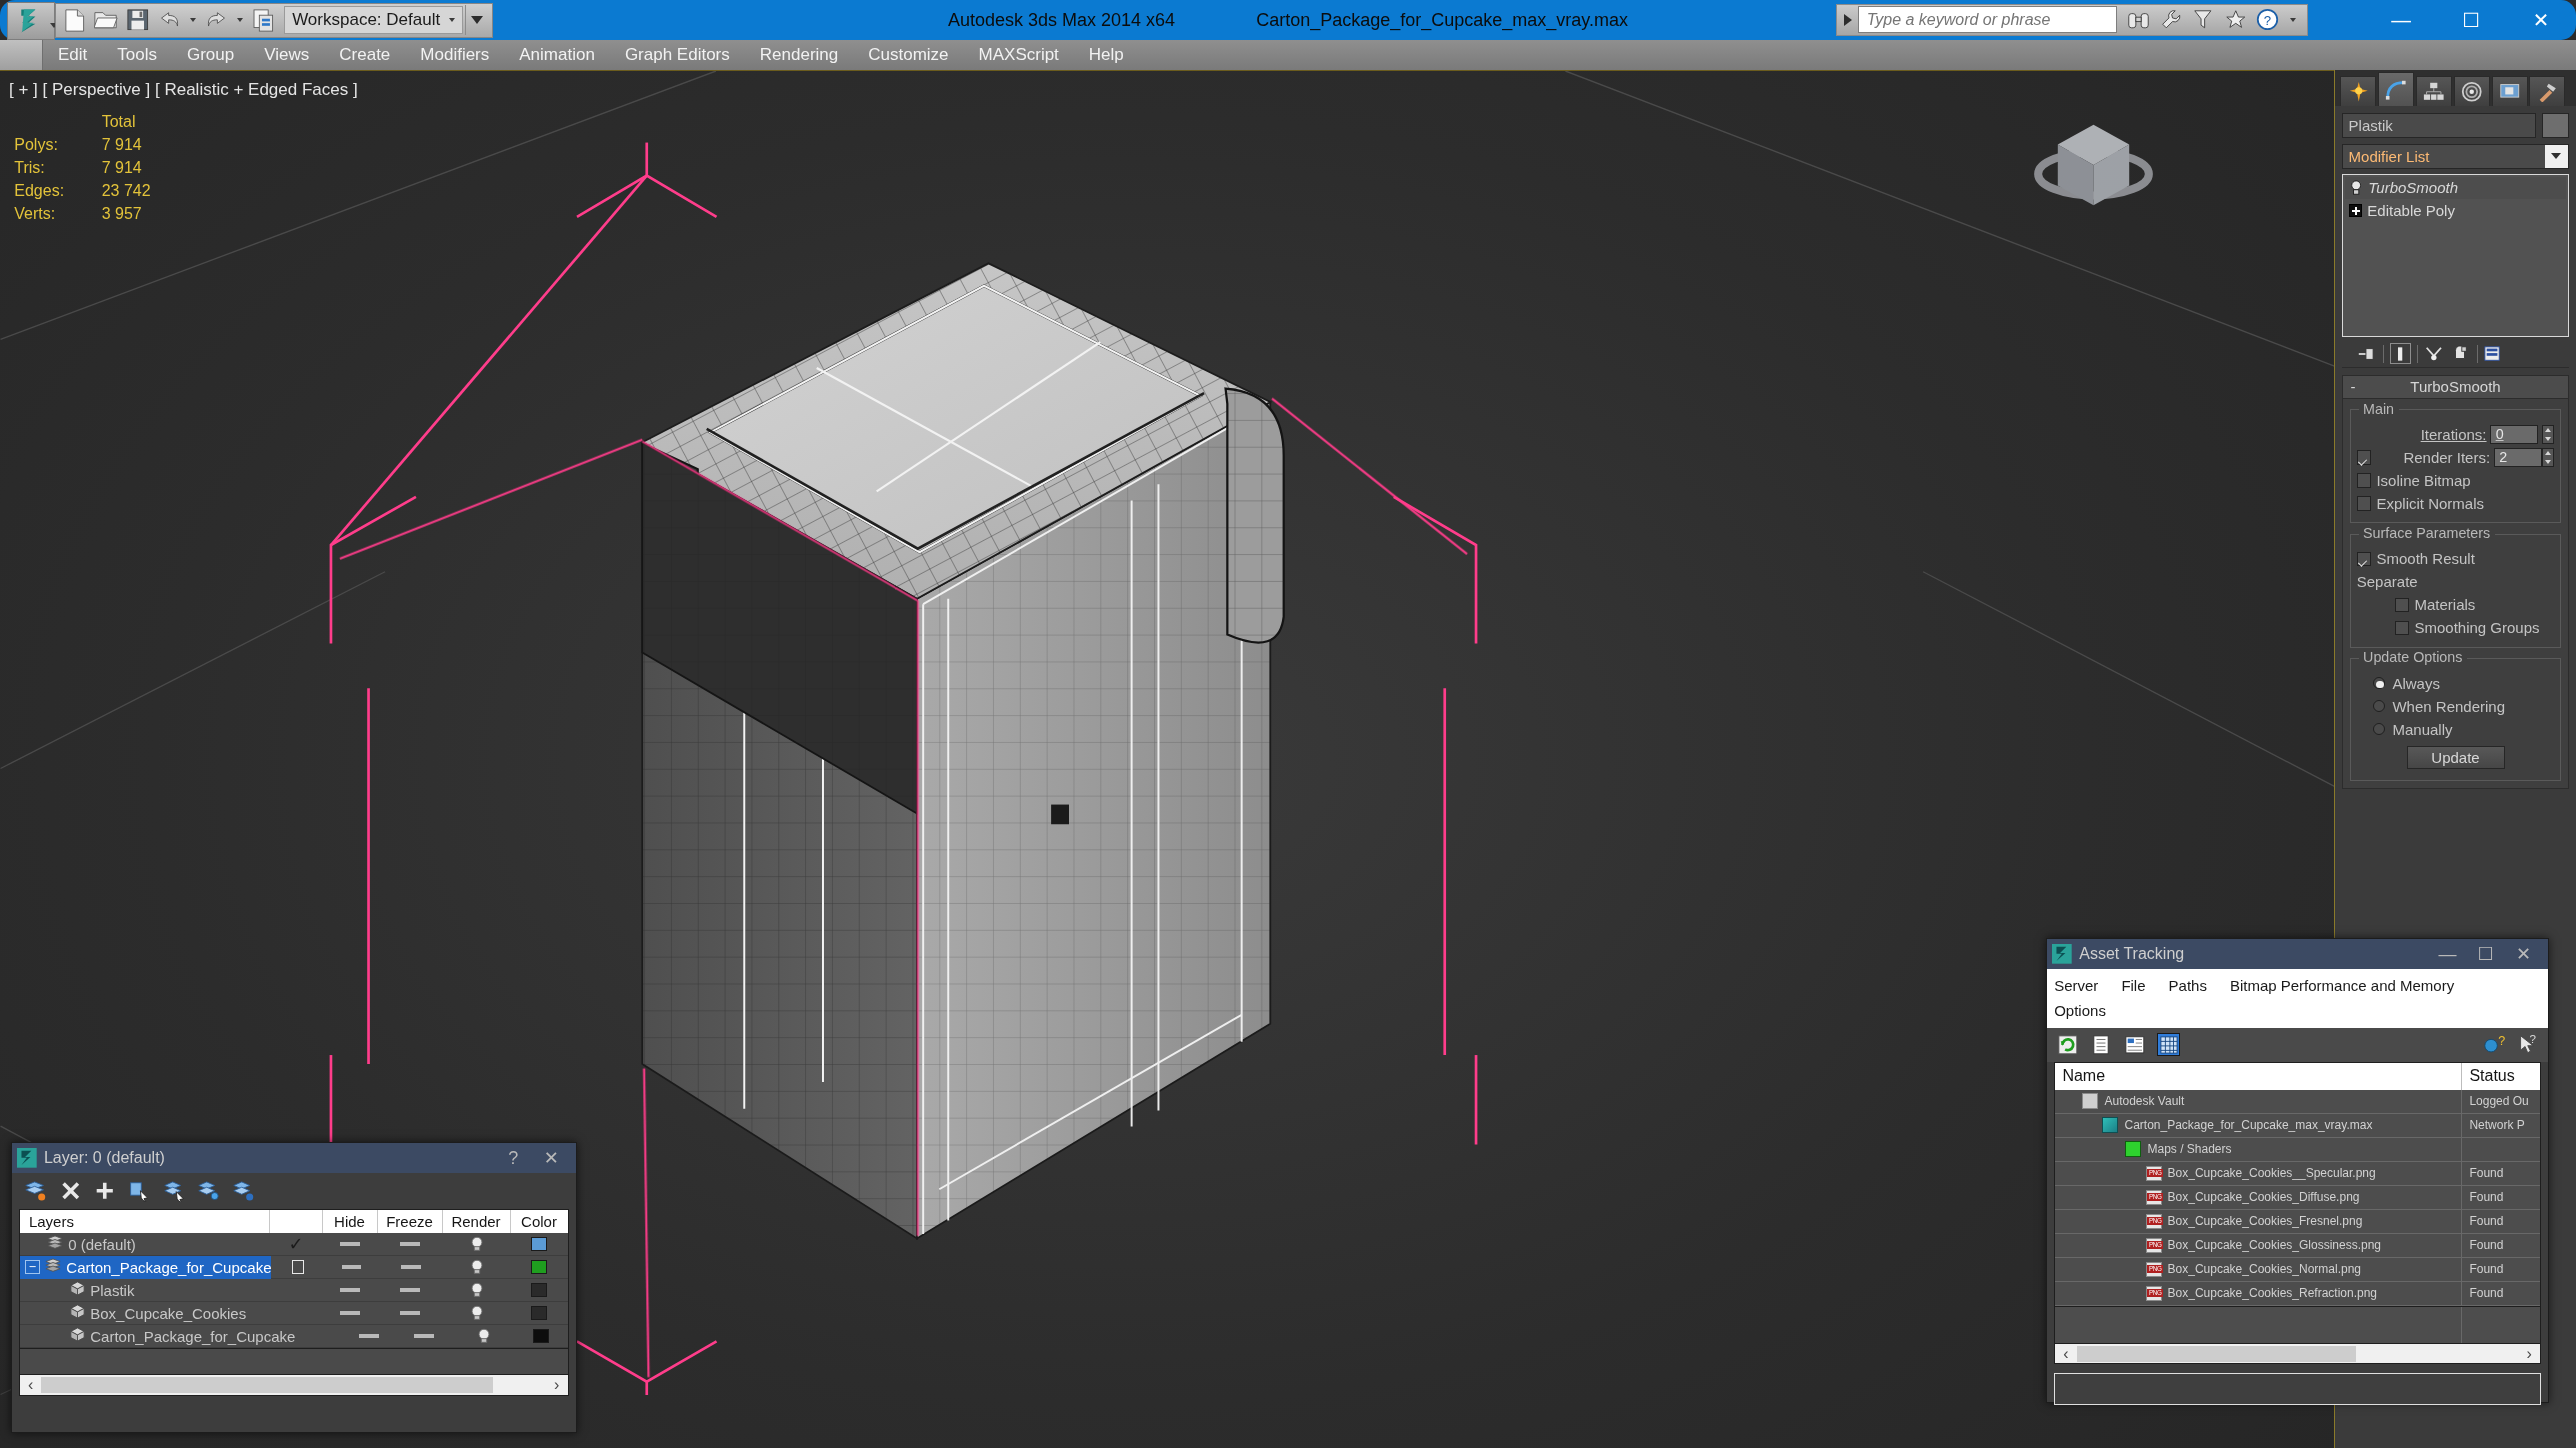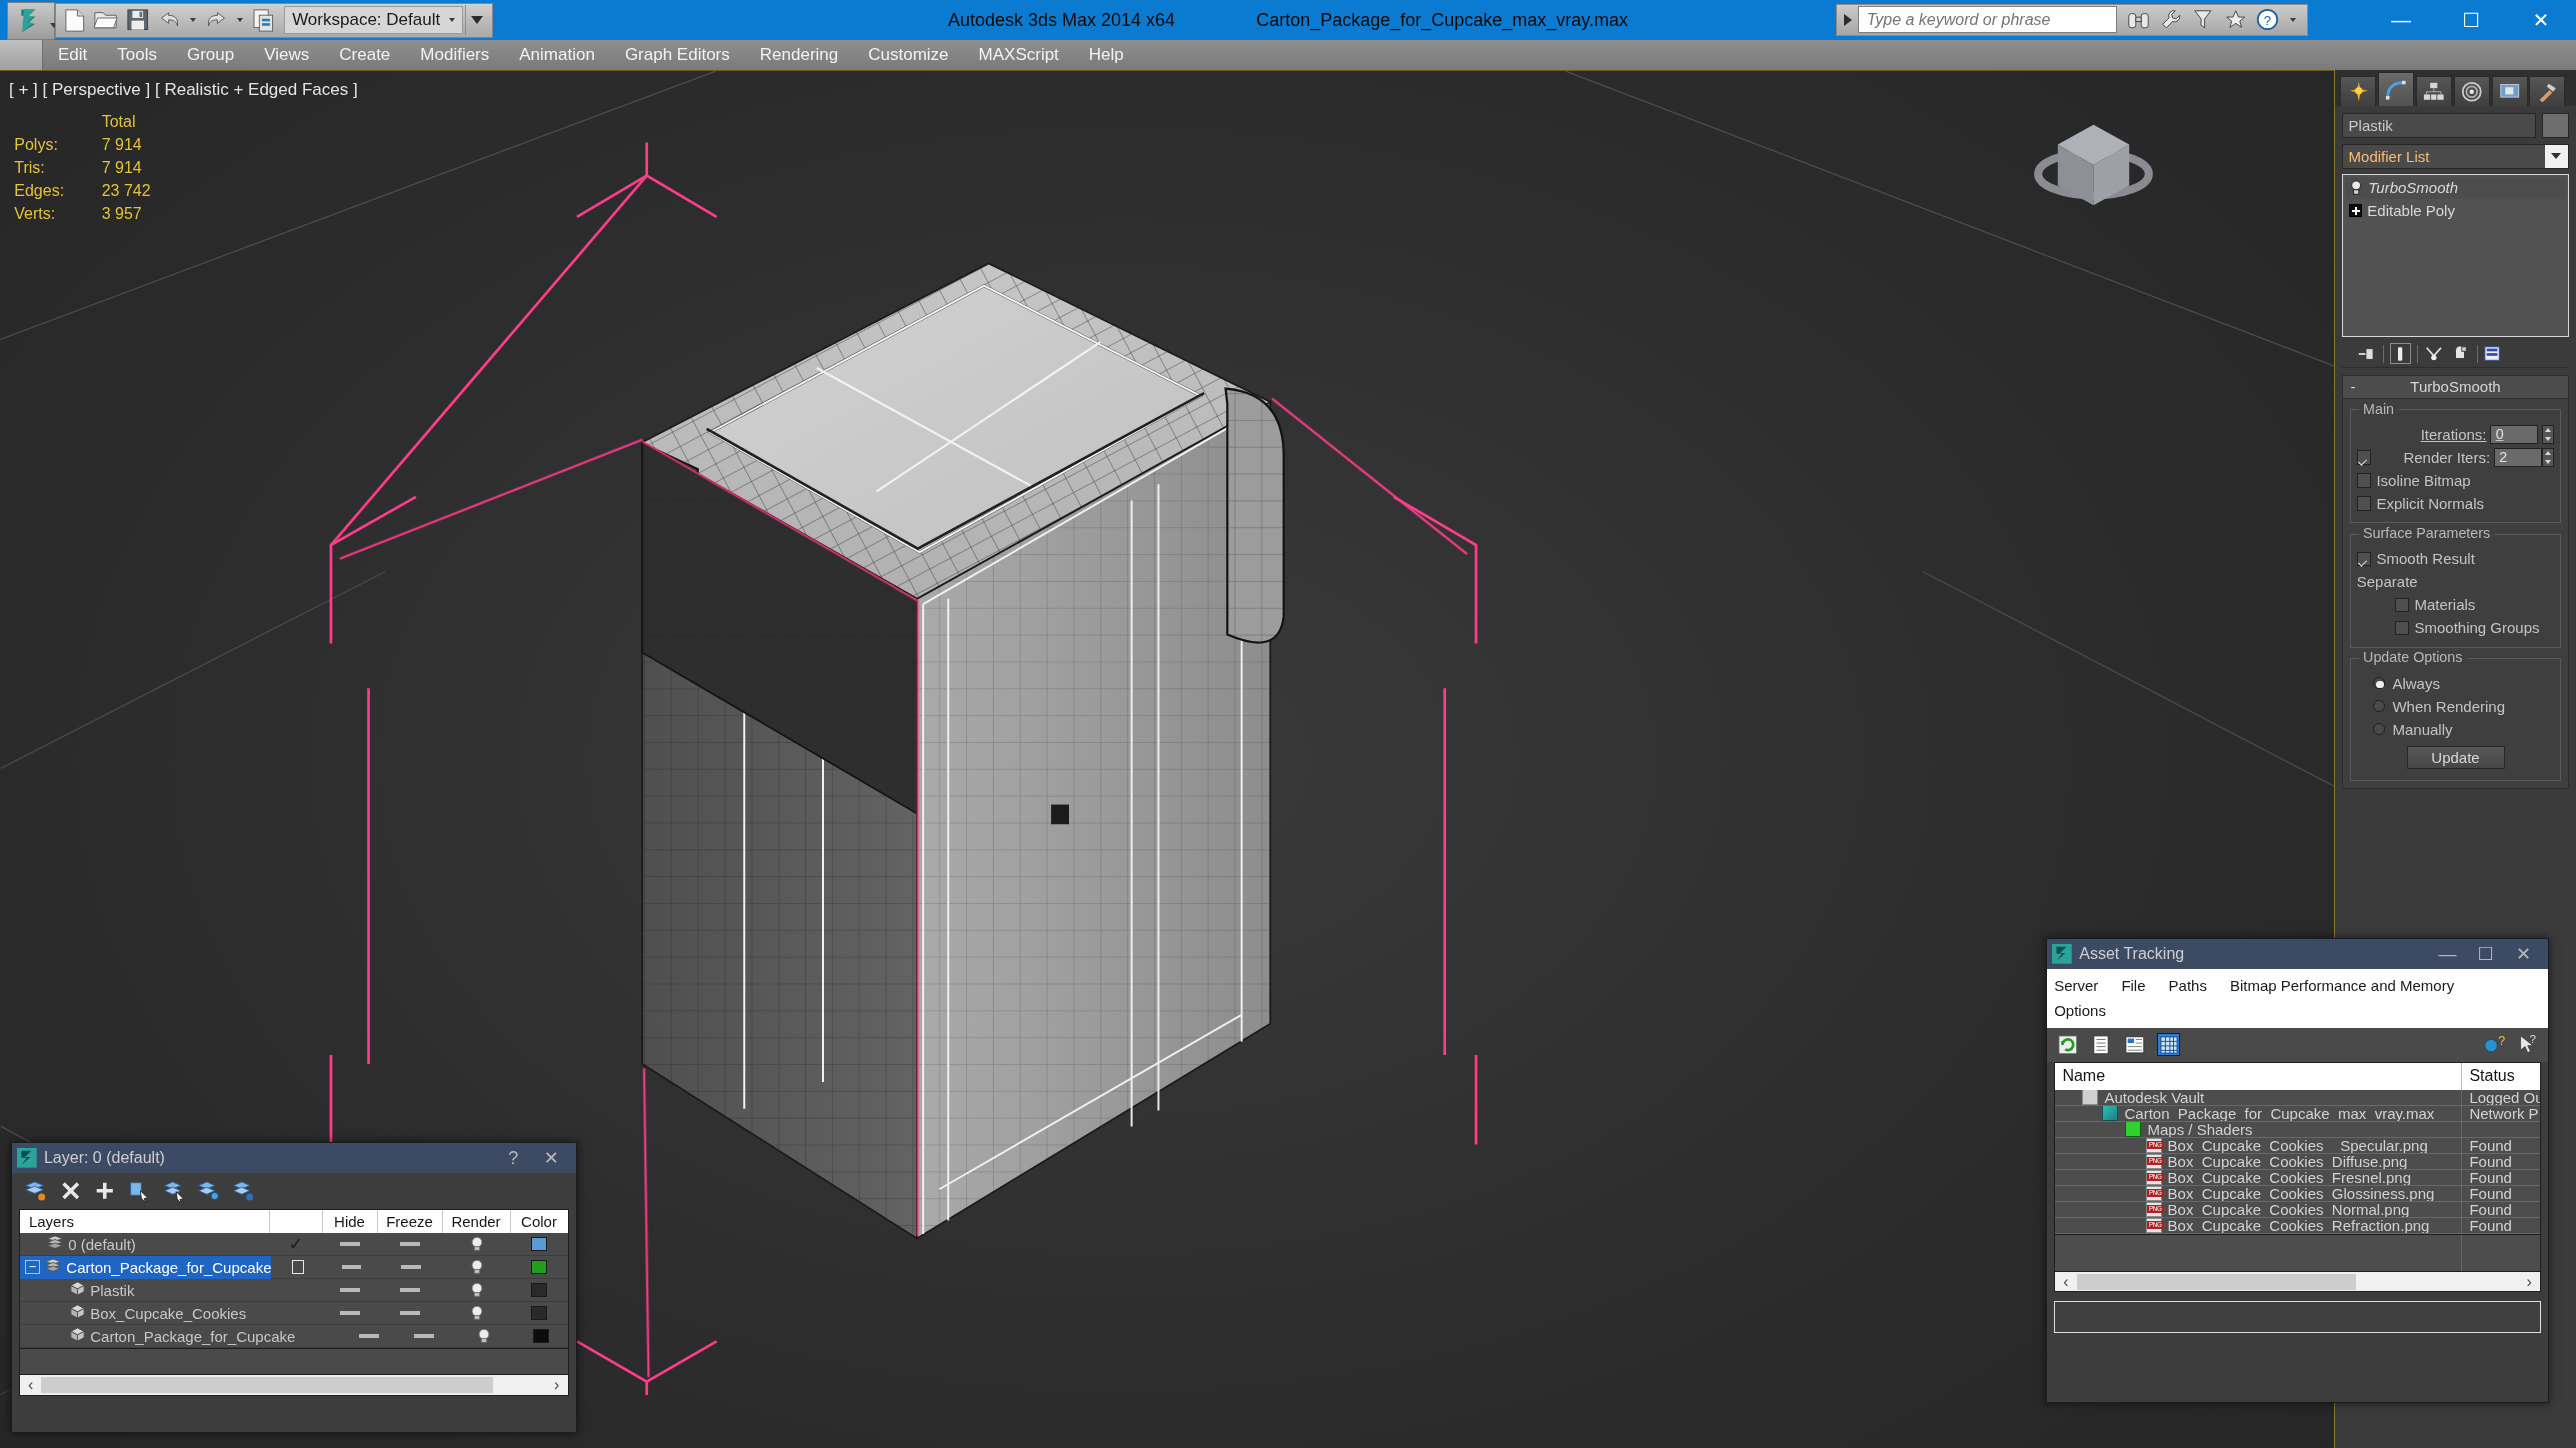--- a/index.html
+++ b/index.html
@@ -8,20 +8,21 @@
     background: #2b2b2b;
     font-family: "Liberation Sans", sans-serif;
     overflow: hidden;
   }
   #app { position: relative; width: 2576px; height: 1448px; }
 
   
   .titlebar {
     position: absolute; left: 0; top: 0; width: 2576px; height: 40px;
     background: #0b7ad1;
+    border-radius: 15px;
   }
   .app-logo {
     position: absolute; left: 7.2px; top: 1.8px; width: 48px; height: 38px;
     background: linear-gradient(180deg,#c8c8c8,#9c9c9c);
     border: 0.9px solid #7d7d7d;
     display: flex; align-items: center; justify-content: center;
   }
   .app-logo svg { display:block; }
   .logo-caret {
     position:absolute; left:50px; top:23px; width:0;height:0;
@@ -245,21 +246,21 @@
   .at-menu .r { display:flex; gap: 23px; font-size:15px; color:#1a1a1a; line-height:25px;}
   .at-tools { height: 34px; background:#4a4a4a; display:flex;align-items:center; padding:0 9px; gap:10.7px;}
   .at-tools .sp { flex:1; }
   .ati { width: 23px;height:23px;display:flex;align-items:center;justify-content:center;}
   .ati.sel { background:#2f7ddb; border:0.9px solid #1a1a1a;}
   .at-tbl { margin: 0 7.2px; border:0.9px solid #1e1e1e; }
   .at-head { display:flex; height:27px; background:#fff; color:#141414; font-size:16px;}
   .at-head .c { display:flex; align-items:center; padding-left:7.2px; border-right:0.9px solid #bdbdbd;}
   .at-head .c.n { width: 407px; }
   .at-head .c.s { flex:1; border-right:none;}
-  .at-row { display:flex; height:16px; background:#4d4d4d; border-bottom:0.9px solid #686868; font-size:15px; color:#d2d2d2;}
+  .at-row { display:flex; height:24px; background:#4d4d4d; border-bottom:0.9px solid #686868; font-size:12px; color:#d2d2d2;}
   .at-row .c { display:flex;align-items:center; overflow:hidden; white-space:nowrap;}
   .at-row .c.n { width:407px; border-right:0.9px solid #686868;}
   .at-row .c.s { flex:1; padding-left:7.2px;}
   .pngicon { width:16px;height:14.3px; background:#e6e6e6; border:0.9px solid #8a8a8a; position:relative; margin-right:5.4px; flex:none;}
   .pngicon:after{content:"PNG";position:absolute;left:0;top:1.8px;width:16px;font-size:6.3px;color:#fff;background:#b02020;text-align:center;line-height:8px;letter-spacing:-0.4px;}
   .vaulticon{width:16px;height:16px;background:#cfcfcf;border:0.9px solid #8a8a8a;margin-right:6.3px;flex:none;}
   .maxicon{width:16px;height:16px;background:linear-gradient(135deg,#2fbfb8,#1b7f86);border:0.9px solid #0f4f52;margin-right:6.3px;flex:none;}
   .mapsicon{width:16px;height:16px;background:#2ed12e;border:0.9px solid #0f5f0f;margin-right:6.3px;flex:none;}
   .at-blank { height: 36px; background:#4d4d4d; margin:0 7.2px; border-left:0.9px solid #1e1e1e;border-right:0.9px solid #1e1e1e; display:flex;}
   .at-blank .left{width:407px;border-right:0.9px solid #686868;}

